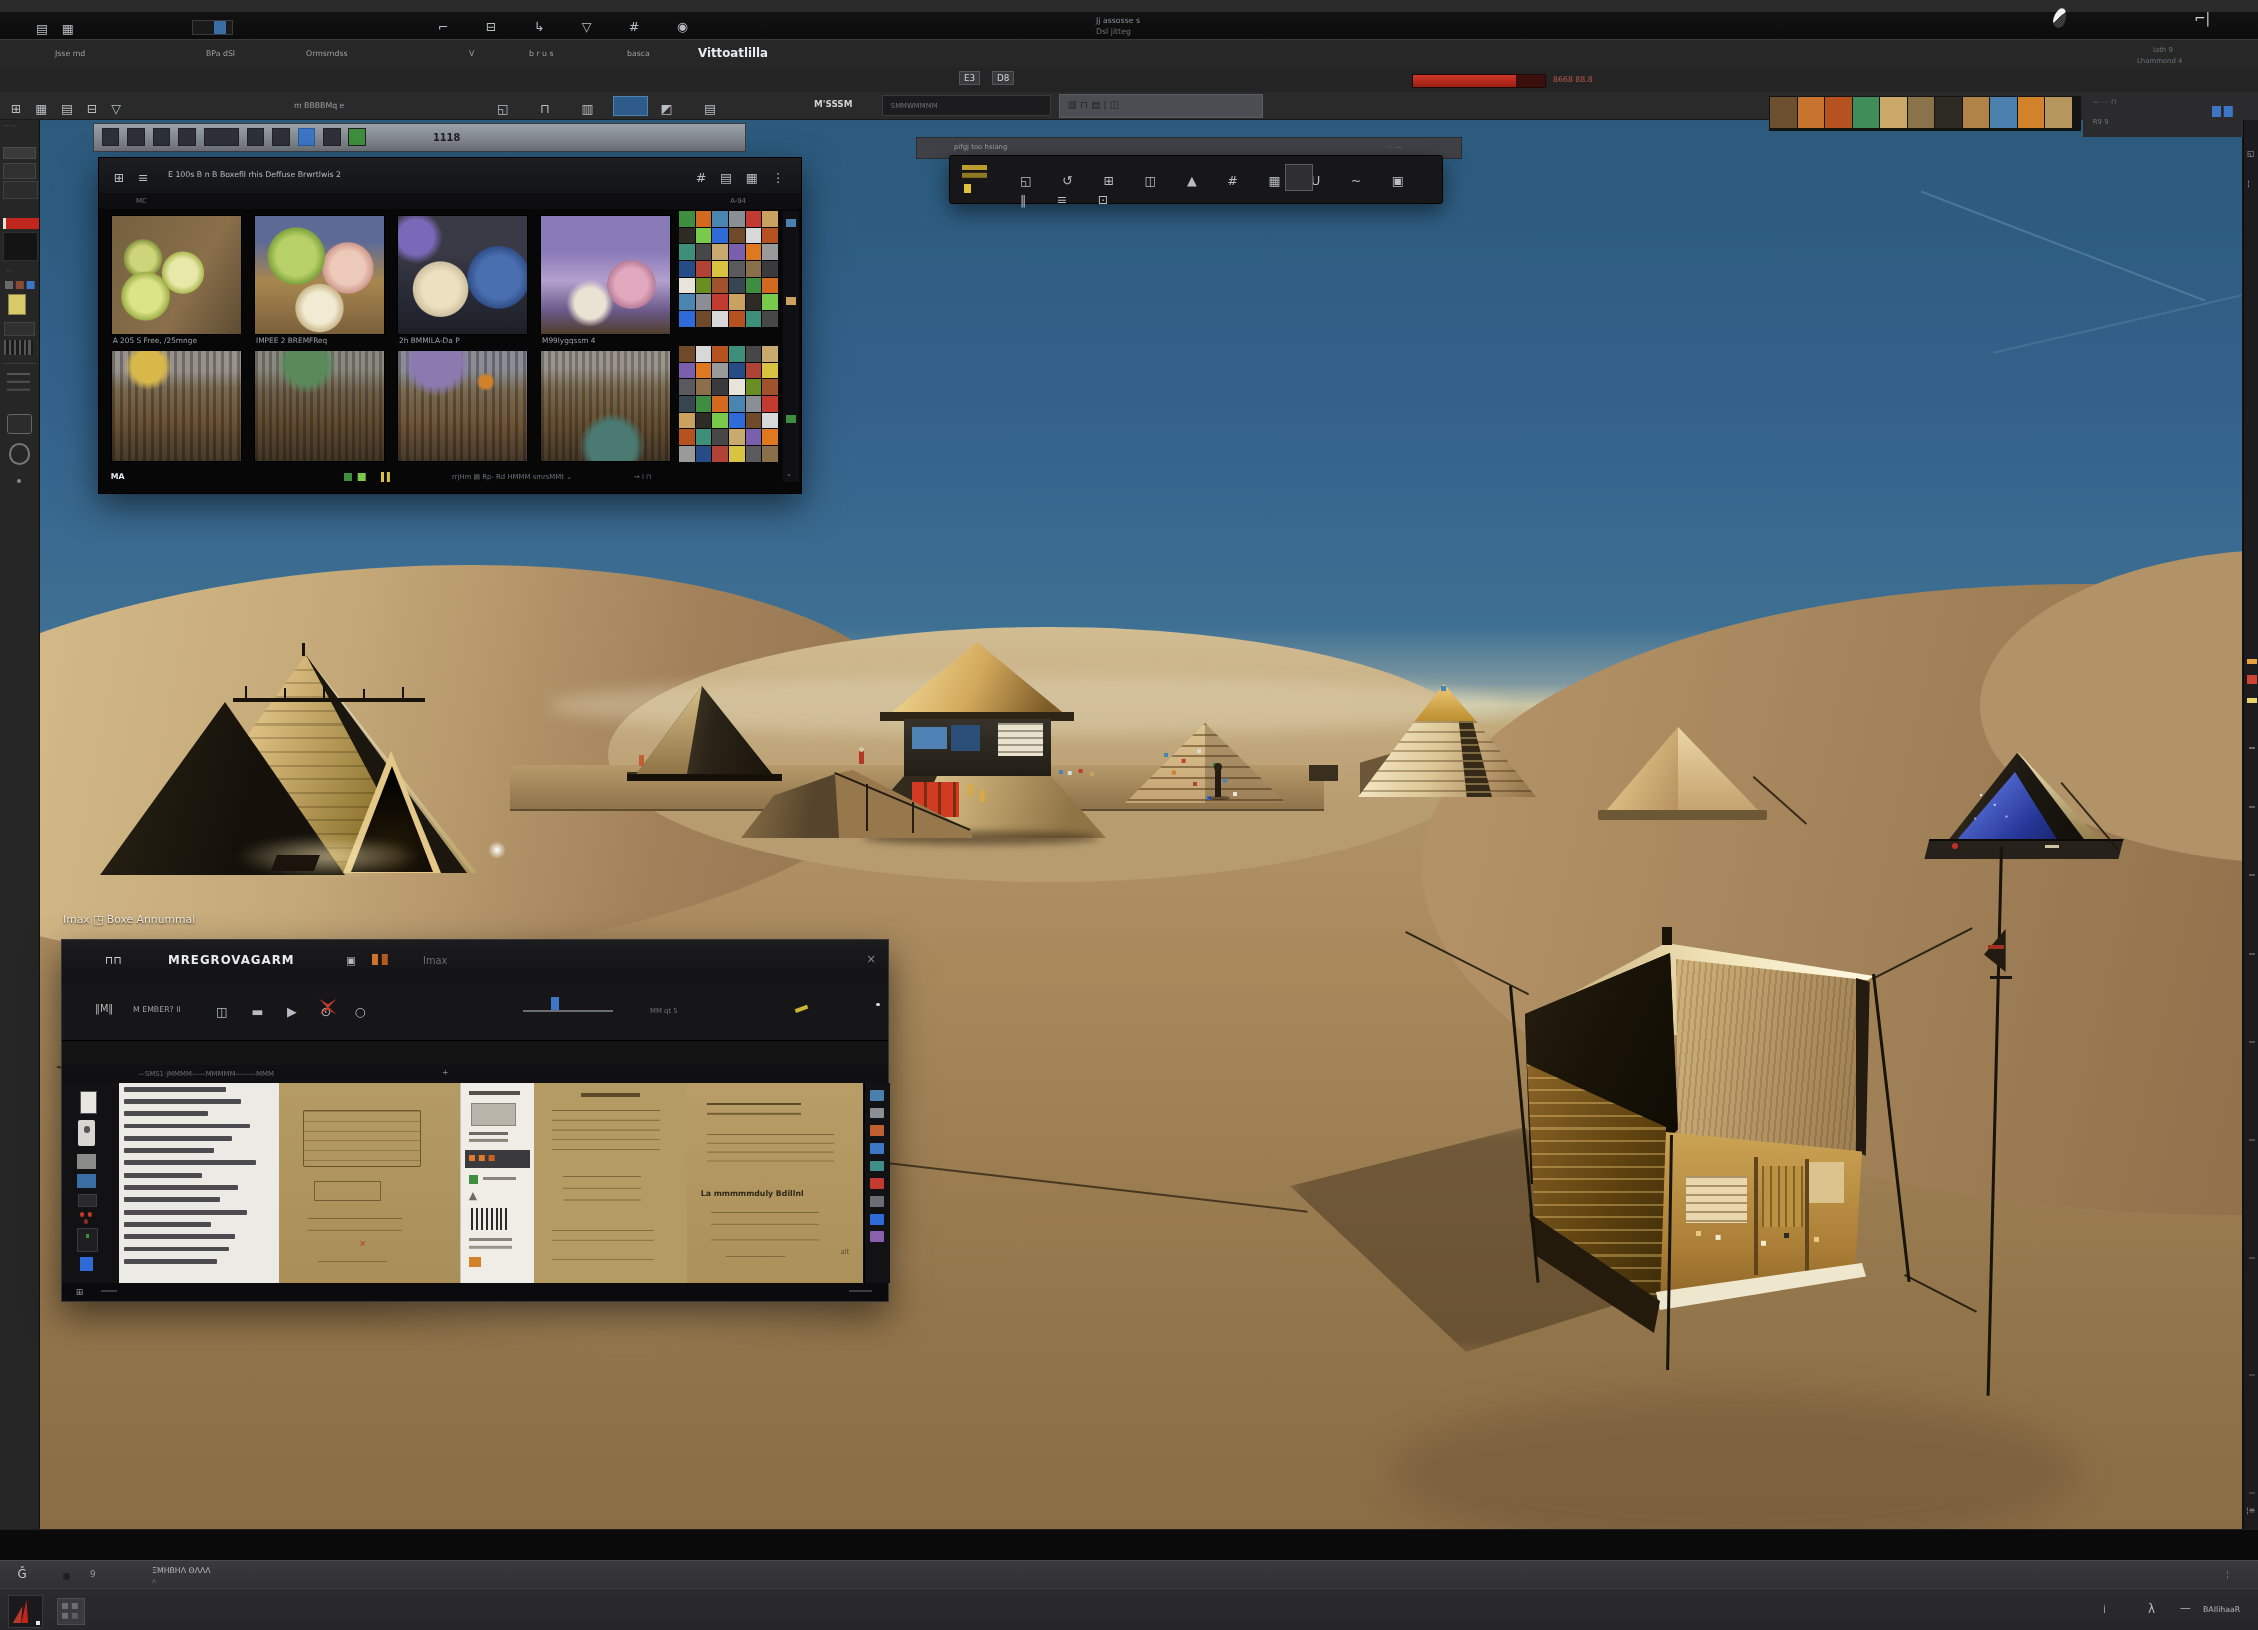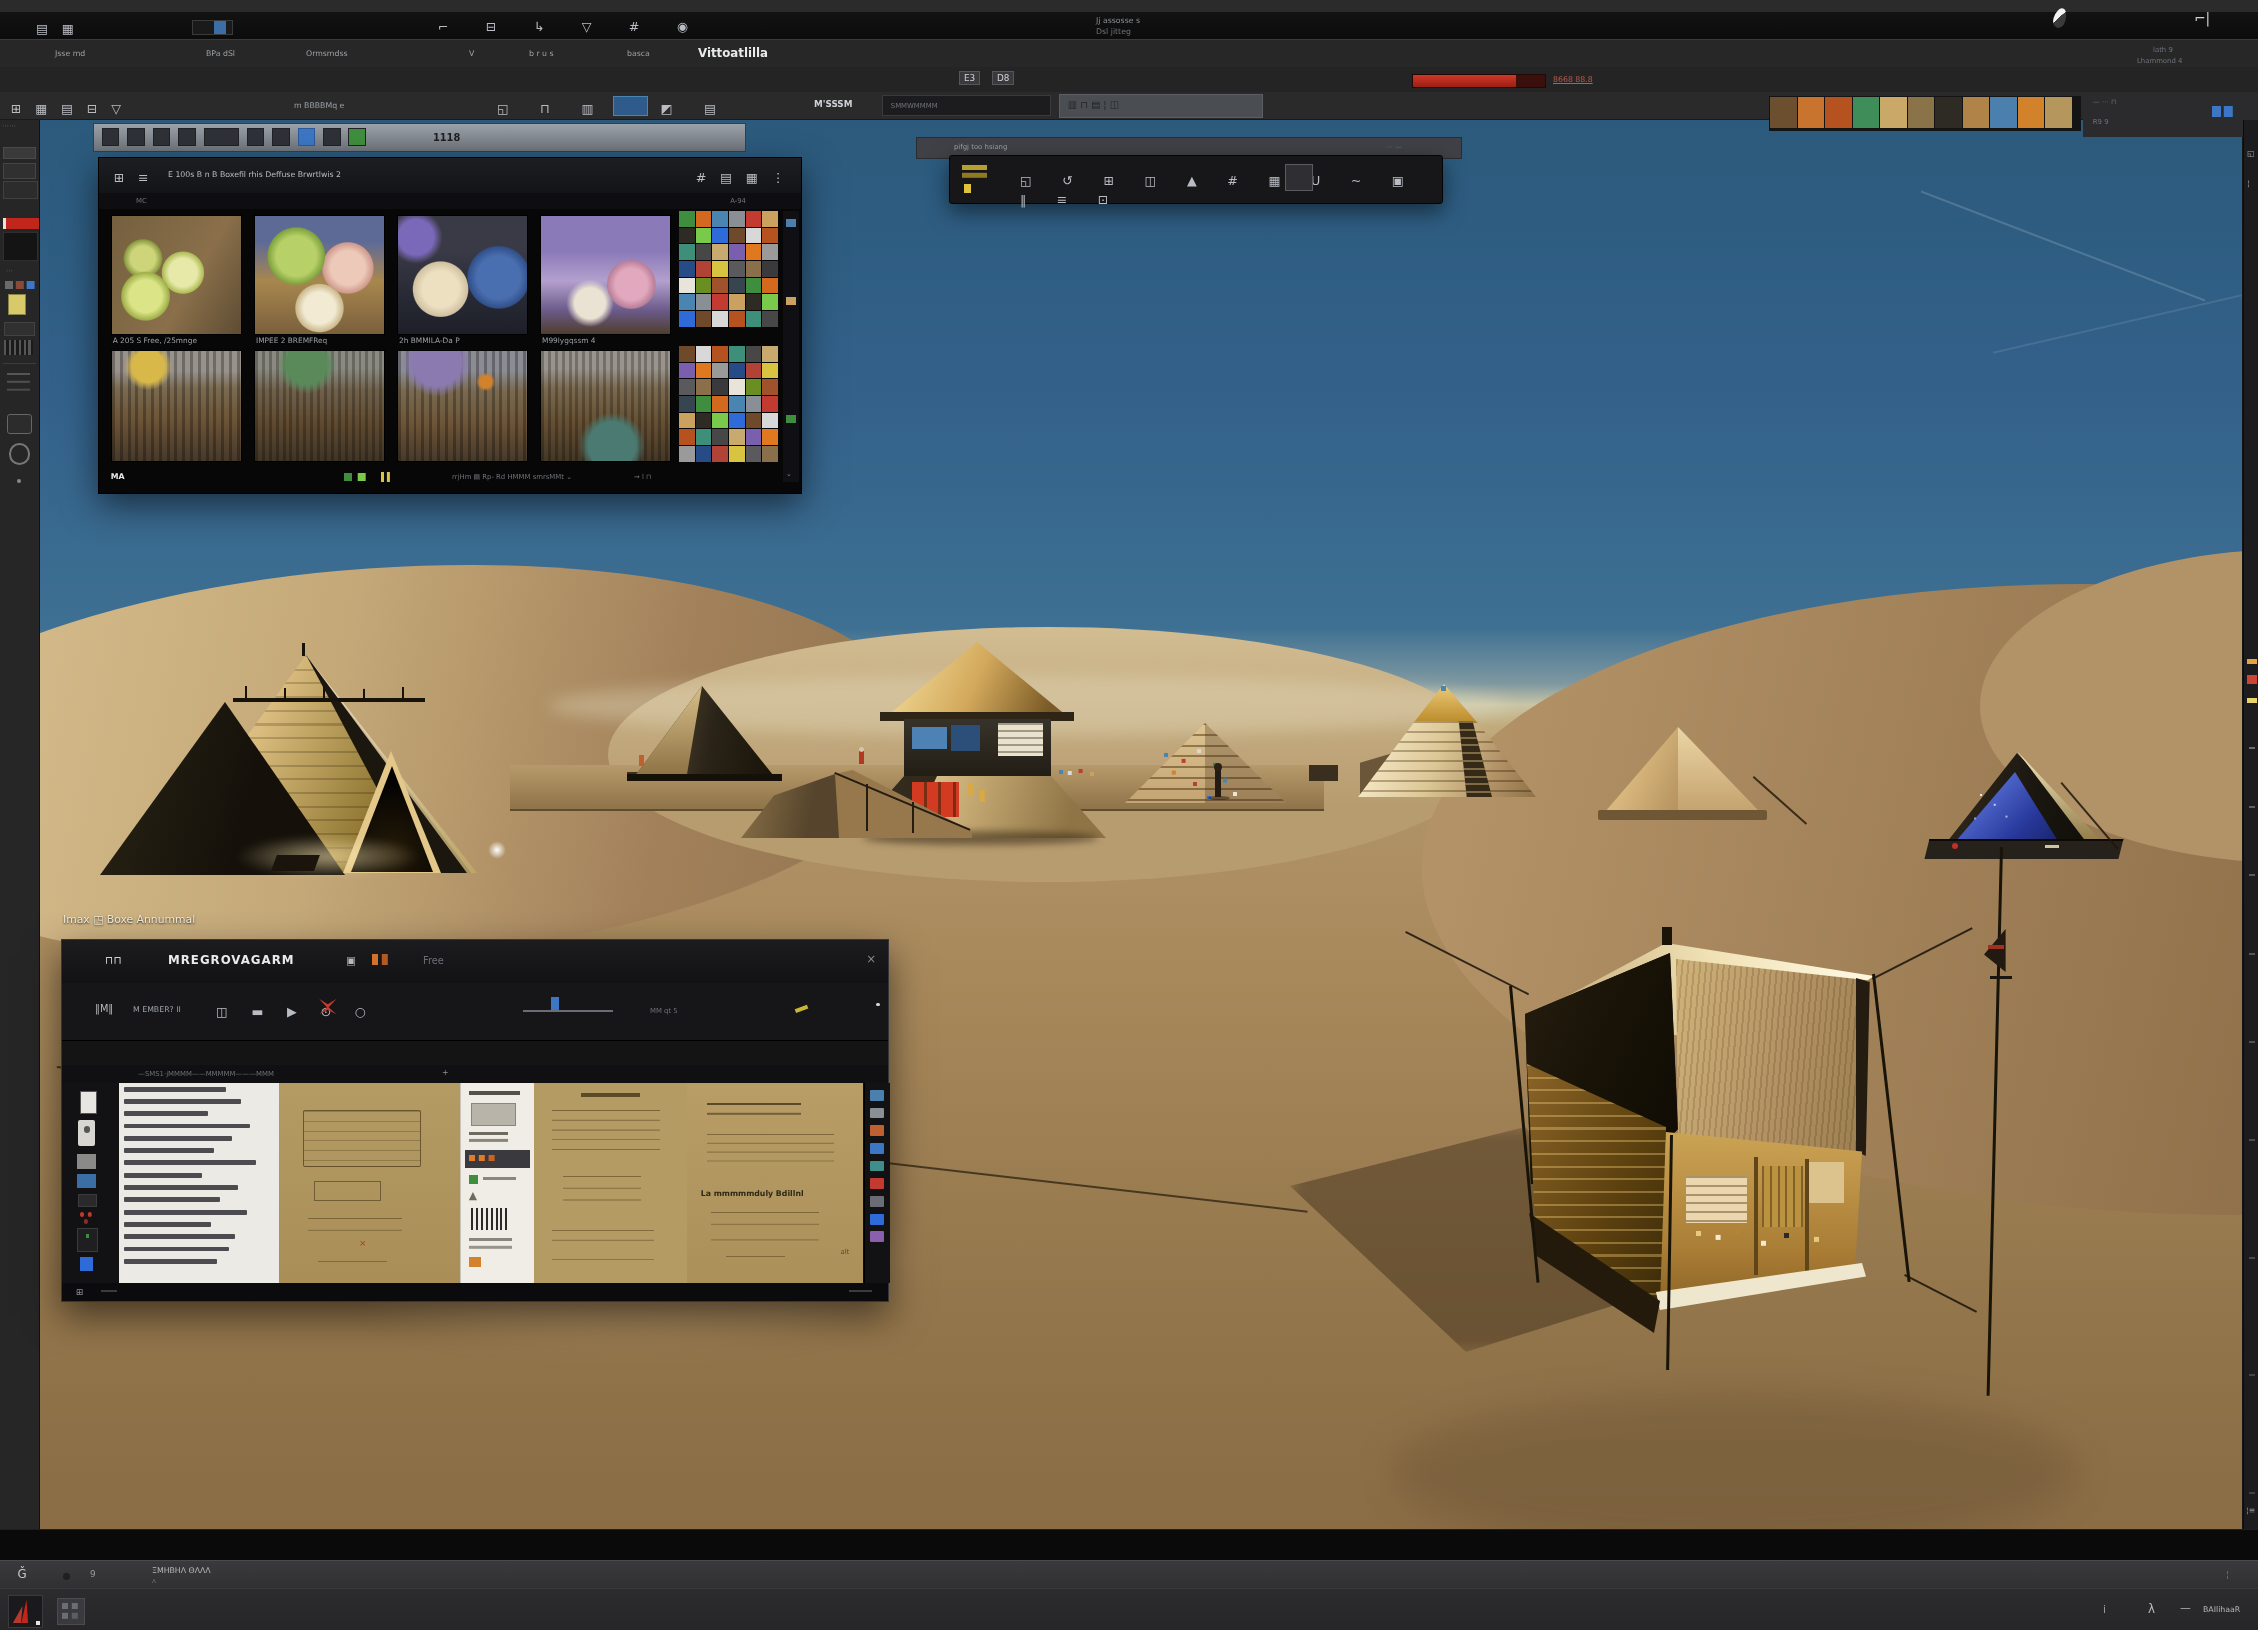--- a/index.html
+++ b/index.html
@@ -216,21 +216,21 @@
     <span class="abs microtxt" style="left:2137px;top:5.9px;padding-left:16px;">lath  9</span>
     <span class="abs microtxt" style="left:2137px;top:16.7px;">Lhammond  4</span>
   </div>
 
   <div class="abs" style="left:0;top:67px;width:2258px;height:25.5px;background:#242424;">
     <span class="abs" style="left:959px;top:3.9px;font-size:8.8px;padding:1px 3.9px;background:#3a3a3e;border:1px solid #55555a;color:#cfd2d6;">E3</span>
     <span class="abs" style="left:992px;top:3.9px;font-size:8.8px;padding:1px 3.9px;background:#3a3a3e;border:1px solid #55555a;color:#cfd2d6;">D8</span>
     <div class="abs" style="left:1412px;top:6.9px;width:132px;height:11.8px;background:#3a0f0c;border:1px solid #200806;">
       <div style="width:78%;height:100%;background:linear-gradient(180deg,#d03828,#9c1f14);"></div>
     </div>
-    <span class="abs" style="left:1553px;top:7.8px;font-size:7.8px;color:#c05a4a;text-decoration:underline;">8668 88.8</span>
+    <span class="abs" style="left:1553px;top:7.8px;font-size:7.8px;color:#c05a4a;">8668 88.8</span>
   </div>
 
   <div class="abs" style="left:0;top:92px;width:2258px;height:27.4px;background:#2a2a2a;border-bottom:1px solid #1a1a1a;">
     <span class="abs" style="left:3.9px;top:5.9px;"><span class="g">⊞</span><span class="g">▦</span><span class="g">▤</span><span class="g">⊟</span><span class="g">▽</span></span>
     <span class="abs tinytxt" style="left:294px;top:8.8px;">m BBBBMq  e</span>
     <span class="abs" style="left:490px;top:5.9px;letter-spacing:17.6px;"><span class="g">◱</span><span class="g">⊓</span><span class="g">▥</span><span class="g">¦</span><span class="g">◩</span><span class="g">▤</span></span>
     <span class="abs" style="left:613px;top:3.9px;width:33px;height:18.6px;background:#2f5b8a;border:1px solid #4a84b0;"></span>
     <span class="abs" style="left:814px;top:6.9px;font-size:8.8px;font-weight:bold;color:#cfd2d6;">M'SSSM</span>
     <div class="abs" style="left:882px;top:2.9px;width:167px;height:19.6px;background:#1c1c1e;border:1px solid #3a3a3e;">
       <span class="microtxt" style="position:absolute;left:7.8px;top:5.9px;">SMMWMMMM</span>
@@ -441,21 +441,21 @@
   </div>
 
   <span class="abs" style="left:63px;top:913px;z-index:7;font-size:10.8px;color:#efe9da;text-shadow:0 1px 2px rgba(0,0,0,.8);">Imax   ◳ Boxe Annummal</span>
 
   <div class="abs" style="left:61px;top:939px;width:826px;height:361px;background:#141414;border:1px solid #35353a;box-shadow:0 13.7px 35px rgba(0,0,0,.55);z-index:7;">
     <div style="position:absolute;left:0;top:0;width:100%;height:43px;background:linear-gradient(180deg,#1c1c1f,#121214);border-bottom:1px solid #000;">
       <span style="position:absolute;left:43px;top:13.7px;font-size:10.8px;color:#cfd2d6;">⊓⊓</span>
       <span style="position:absolute;left:106px;top:12.7px;font-size:11.8px;font-weight:bold;letter-spacing:1px;color:#e8eaec;">MREGROVAGARM</span>
       <span style="position:absolute;left:284px;top:13.7px;font-size:10.8px;color:#b8b8b8;">▣</span>
       <span style="position:absolute;left:310px;top:13.7px;width:5.9px;height:11.8px;background:#d2722a;box-shadow:9.8px 0 0 #b35a1e;"></span>
-      <span style="position:absolute;left:361px;top:14.7px;font-size:9.8px;color:#6a6e74;">Free</span>
+      <span style="position:absolute;left:361px;top:14.7px;font-size:9.8px;color:#6a6e74;">Imax</span>
       <span style="position:absolute;right:11.8px;top:11.8px;font-size:11.8px;color:#8a8a8a;">×</span>
     </div>
 
     <div style="position:absolute;left:0;top:43px;width:100%;height:57px;background:#161618;border-bottom:1px solid #000;">
       <span style="position:absolute;left:33px;top:19.6px;font-size:9.8px;color:#b8b8b8;">‖M‖</span>
       <span class="tinytxt" style="position:absolute;left:71px;top:21.6px;">M EMBER? II</span>
       <span style="position:absolute;left:147px;top:17.6px;letter-spacing:9.8px;"><span class="g">◫</span><span class="g">▬</span><span class="g">▶</span><span class="g">⊙</span><span class="g">○</span></span>
       <span style="position:absolute;left:257px;top:15.7px;width:17.6px;height:15.7px;background:#c23a30;clip-path:polygon(0 0,45% 55%,0 100%,50% 70%,100% 100%,55% 55%,100% 0,50% 35%);"></span>
       <div style="position:absolute;left:461px;top:27.4px;width:90px;height:2px;background:#6a6e74;"></div>
       <span style="position:absolute;left:489px;top:13.7px;width:7.8px;height:13.7px;background:var(--accent_blue);"></span>

